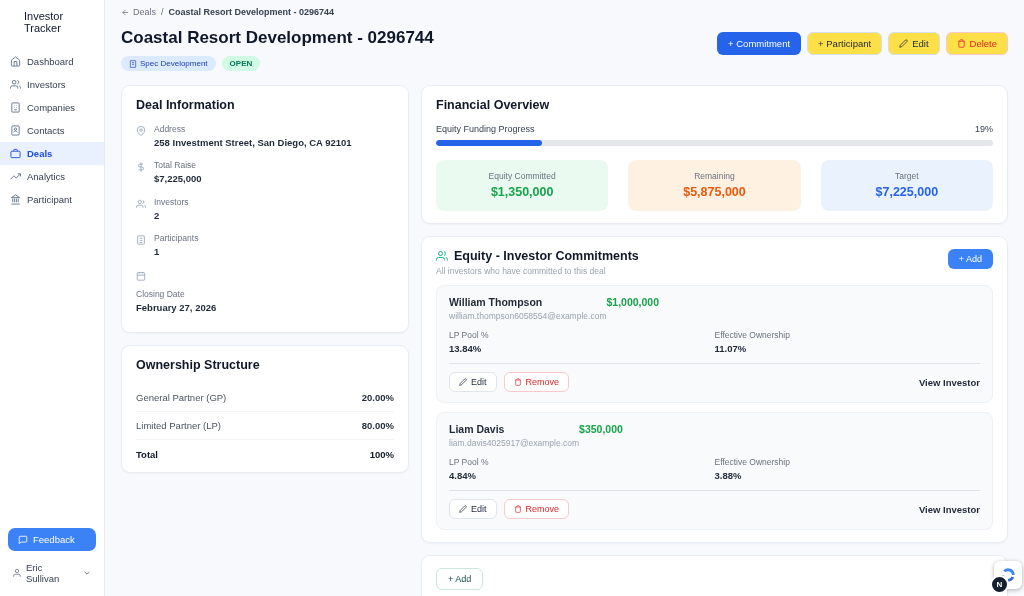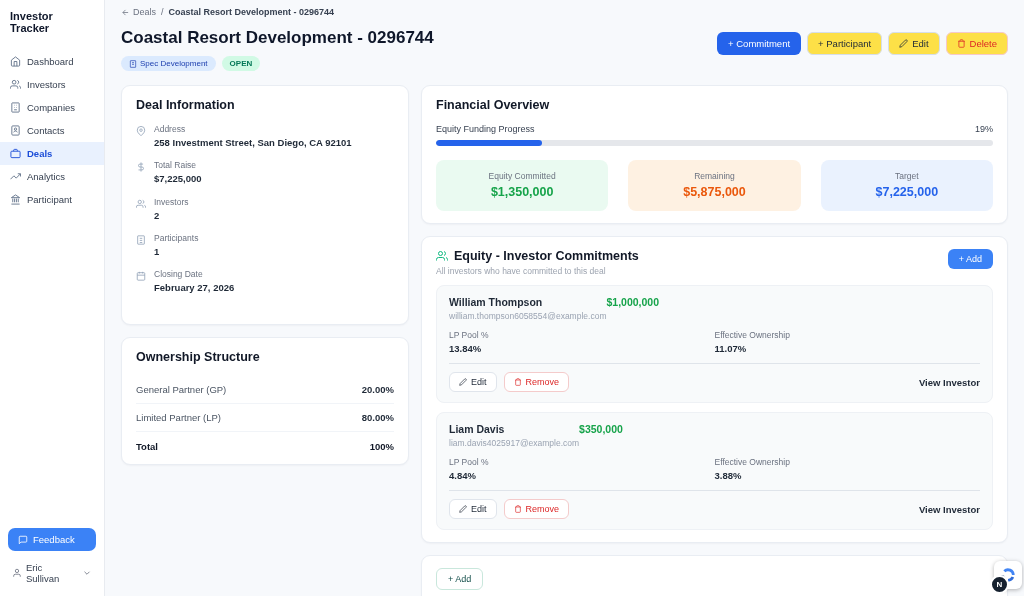--- a/index.html
+++ b/index.html
@@ -7,21 +7,21 @@
   body {
     width:1024px; height:596px; overflow:hidden;
     font-family:"Liberation Sans", sans-serif;
     background:#f7f9fc; color:#1f2937;
   }
   svg { display:block; }
 
   
   .sidebar { position:fixed; left:0; top:0; bottom:0; width:105px; background:#fff;
     border-right:1px solid #e8ebf0; display:flex; flex-direction:column; z-index:5; }
-  .brand { font-size:11px; font-weight:bold; color:#0f172a; padding:10px 10px 16px; }
+  .brand { font-size:11px; font-weight:normal; color:#0f172a; padding:10px 24px 16px; }
   .nav { flex:1; }
   .nav-item { display:flex; align-items:center; gap:6px; padding:6px 10px; font-size:9.5px;
     color:#374151; cursor:pointer; }
   .nav-item svg { width:11px; height:11px; color:#64748b; flex:none; }
   .nav-item.active { background:#e9f1fe; color:#1d4ed8; font-weight:bold; }
   .nav-item.active svg { color:#1d4ed8; }
   .sidebar-bottom { padding:8px 8px 10px; }
   .feedback-btn { display:flex; align-items:center; gap:5px; background:#3b82f6; color:#fff;
     font-size:9.5px; border:none; border-radius:7px; padding:6px 10px; width:100%; cursor:pointer; }
   .feedback-btn svg { width:10px; height:10px; }
@@ -55,21 +55,21 @@
   .content { display:flex; gap:12px; padding:4px 16px 10px; align-items:flex-start; flex:1; overflow:hidden; }
   .col-left { width:288px; flex:none; display:flex; flex-direction:column; gap:12px; }
   .col-right { flex:1; display:flex; flex-direction:column; gap:12px; min-width:0; }
 
   .card { background:#fff; border:1px solid #e9edf3; border-radius:9px; padding:12px 14px;
     box-shadow:0 1px 2px rgba(16,24,40,.04); }
   .card-title { font-size:12.5px; font-weight:bold; color:#111827; margin:0 0 12px; }
 
   
   .info-item { display:flex; gap:8px; margin-bottom:11px; }
-  .info-item:last-child { margin-bottom:18px; }
+  .info-item:last-child { margin-bottom:6px;flex-direction:column; }
   .info-item svg { width:10px; height:10px; color:#94a3b8; margin-top:2px; flex:none; }
   .info-label { font-size:8.5px; color:#6b7280; margin-bottom:2px; }
   .info-value { font-size:9.5px; font-weight:bold; color:#1f2937; line-height:1.4; }
 
   
   .own-row { display:flex; justify-content:space-between; font-size:9.5px; color:#4b5563;
     padding:8px 0; border-bottom:1px solid #f1f4f8; }
   .own-row .val { font-weight:bold; color:#1f2937; }
   .own-total { display:flex; justify-content:space-between; font-size:9.5px; font-weight:bold;
     color:#111827; padding-top:9px; }

